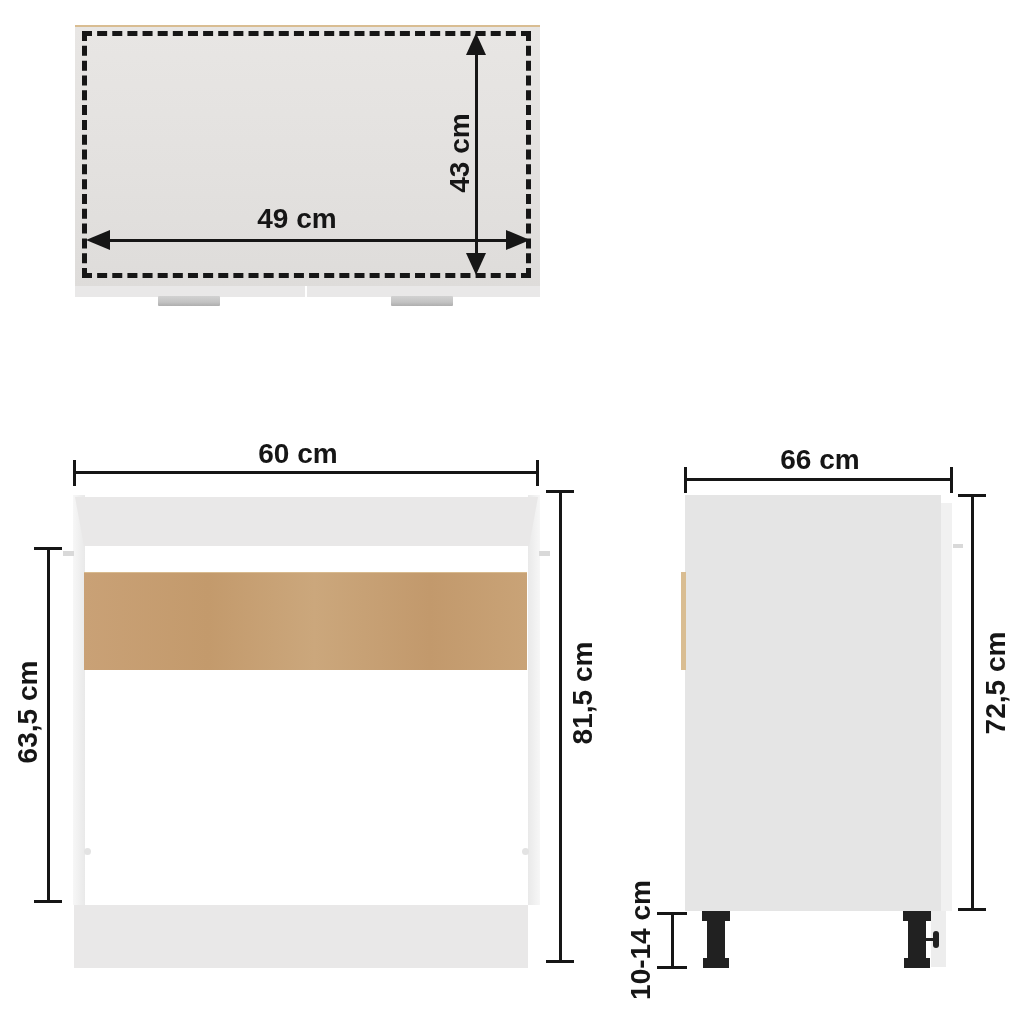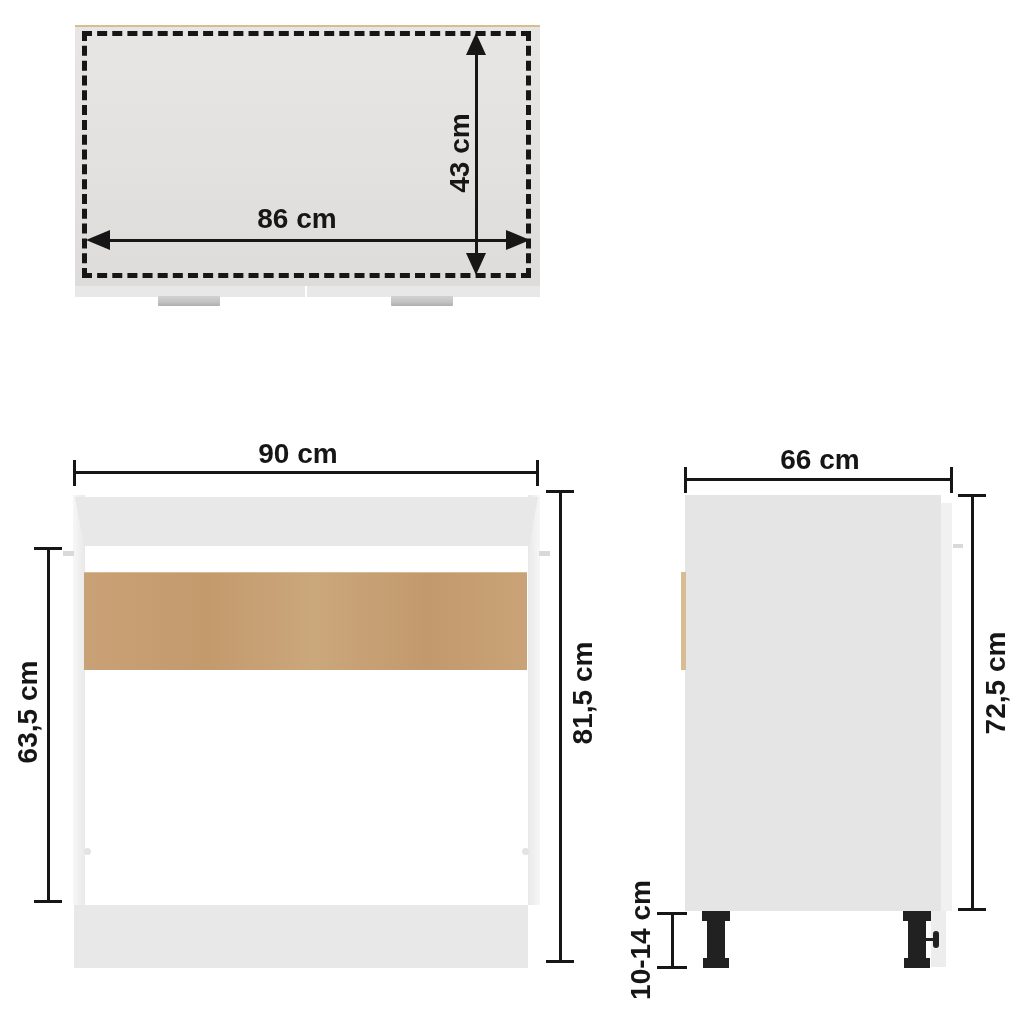--- a/index.html
+++ b/index.html
@@ -48,21 +48,21 @@
 
     <div class="abs gray-panel" style="left:75px;top:286px;width:465px;height:11px;"></div>
     <div class="abs" style="left:305px;top:286px;width:2px;height:11px;background:#fff;"></div>
     <div class="abs handle" style="left:158px;top:296px;width:62px;height:10px;"></div>
     <div class="abs handle" style="left:391px;top:296px;width:62px;height:10px;"></div>
 
     <div>
       <div class="abs dimline-h" style="left:104px;top:239px;width:406px;"></div>
       <div class="abs ah ah-left" style="left:86px;top:230px;"></div>
       <div class="abs ah ah-right" style="left:506px;top:230px;"></div>
-      <div class="dimlabel" style="left:217px;top:204px;width:160px;">86 cm</div>
+      <div class="dimlabel" style="left:217px;top:204px;width:160px;">49 cm</div>
     </div>
 
     <div>
       <div class="abs dimline-v" style="left:475px;top:50px;height:206px;"></div>
       <div class="abs ah ah-up" style="left:466px;top:33px;"></div>
       <div class="abs ah ah-down" style="left:466px;top:253px;"></div>
       <div class="dimlabel vert" style="left:380px;top:138px;width:160px;">43 cm</div>
     </div>
   </div>
 
@@ -76,21 +76,21 @@
     <div class="abs pin" style="left:63px;top:551px;width:11px;height:5px;"></div>
     <div class="abs pin" style="left:539px;top:551px;width:11px;height:5px;"></div>
     <div class="abs dot" style="left:84px;top:848px;width:7px;height:7px;"></div>
     <div class="abs dot" style="left:522px;top:848px;width:7px;height:7px;"></div>
     <div class="abs gray-panel" style="left:74px;top:905px;width:454px;height:63px;"></div>
 
     <div>
       <div class="abs dimline-h" style="left:74px;top:471px;width:464px;"></div>
       <div class="tick-v" style="left:73px;top:460px;"></div>
       <div class="tick-v" style="left:536px;top:460px;"></div>
-      <div class="dimlabel" style="left:218px;top:439px;width:160px;">90 cm</div>
+      <div class="dimlabel" style="left:218px;top:439px;width:160px;">60 cm</div>
     </div>
 
     <div>
       <div class="abs dimline-v" style="left:47px;top:549px;height:354px;"></div>
       <div class="tick-h" style="left:34px;top:547px;"></div>
       <div class="tick-h" style="left:34px;top:900px;"></div>
       <div class="dimlabel vert" style="left:-52px;top:697px;width:160px;">63,5 cm</div>
     </div>
 
     <div>

